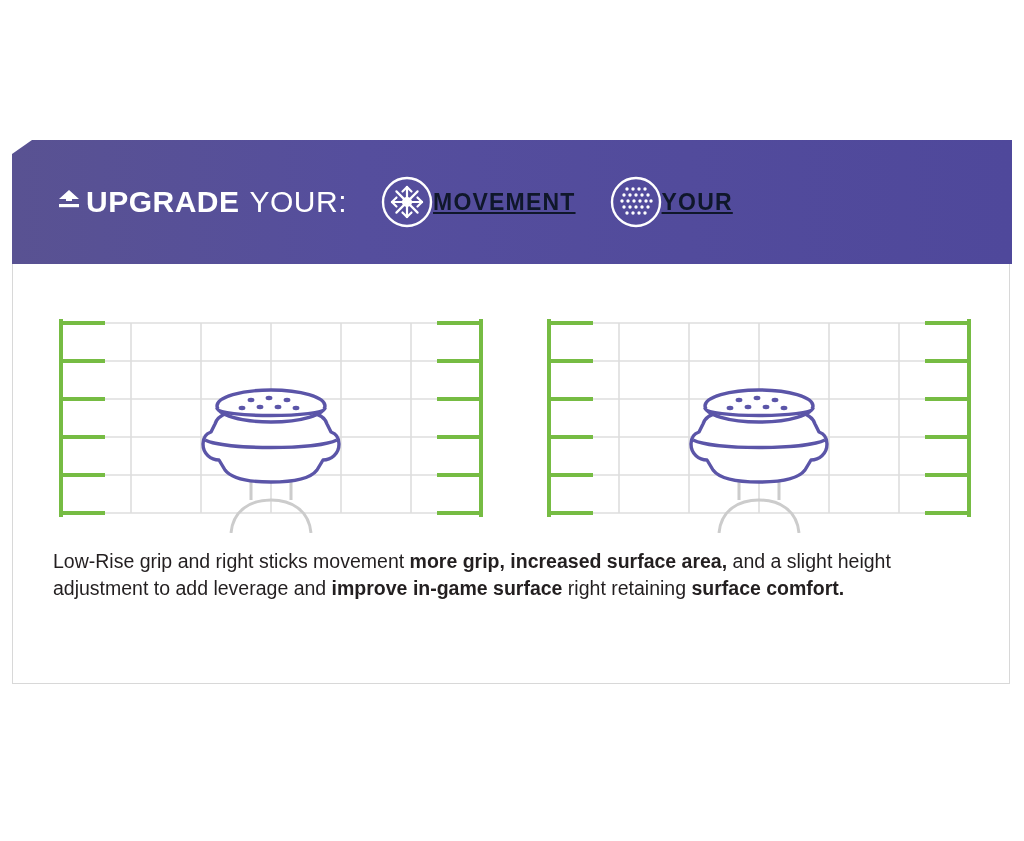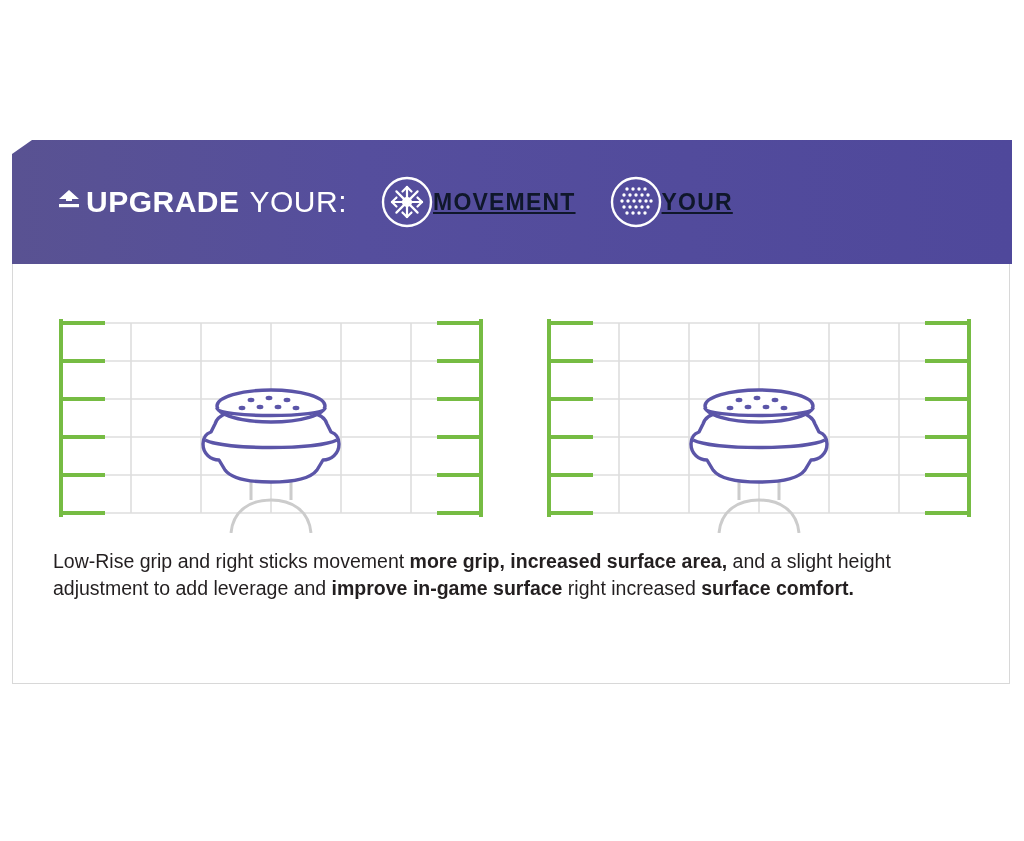--- a/index.html
+++ b/index.html
@@ -332,17 +332,17 @@
             <ellipse cx="241" cy="90" rx="3.4" ry="2.2"></ellipse>
           </g>
         </svg>
       </div>
     </div>
 
     <div class="caption">
       <span>Low-Rise grip and right sticks</span>
       <span>movement </span><b>more grip, increased surface area,</b><span> and a</span>
       <span>slight height adjustment to add leverage and </span><b>improve in-game surface</b><span> right</span>
-      <span>increased </span><b>surface comfort.</b>
+      <span>retaining </span><b>surface comfort.</b>
     </div>
 
   </div>
 </div>
 
 </body></html>

